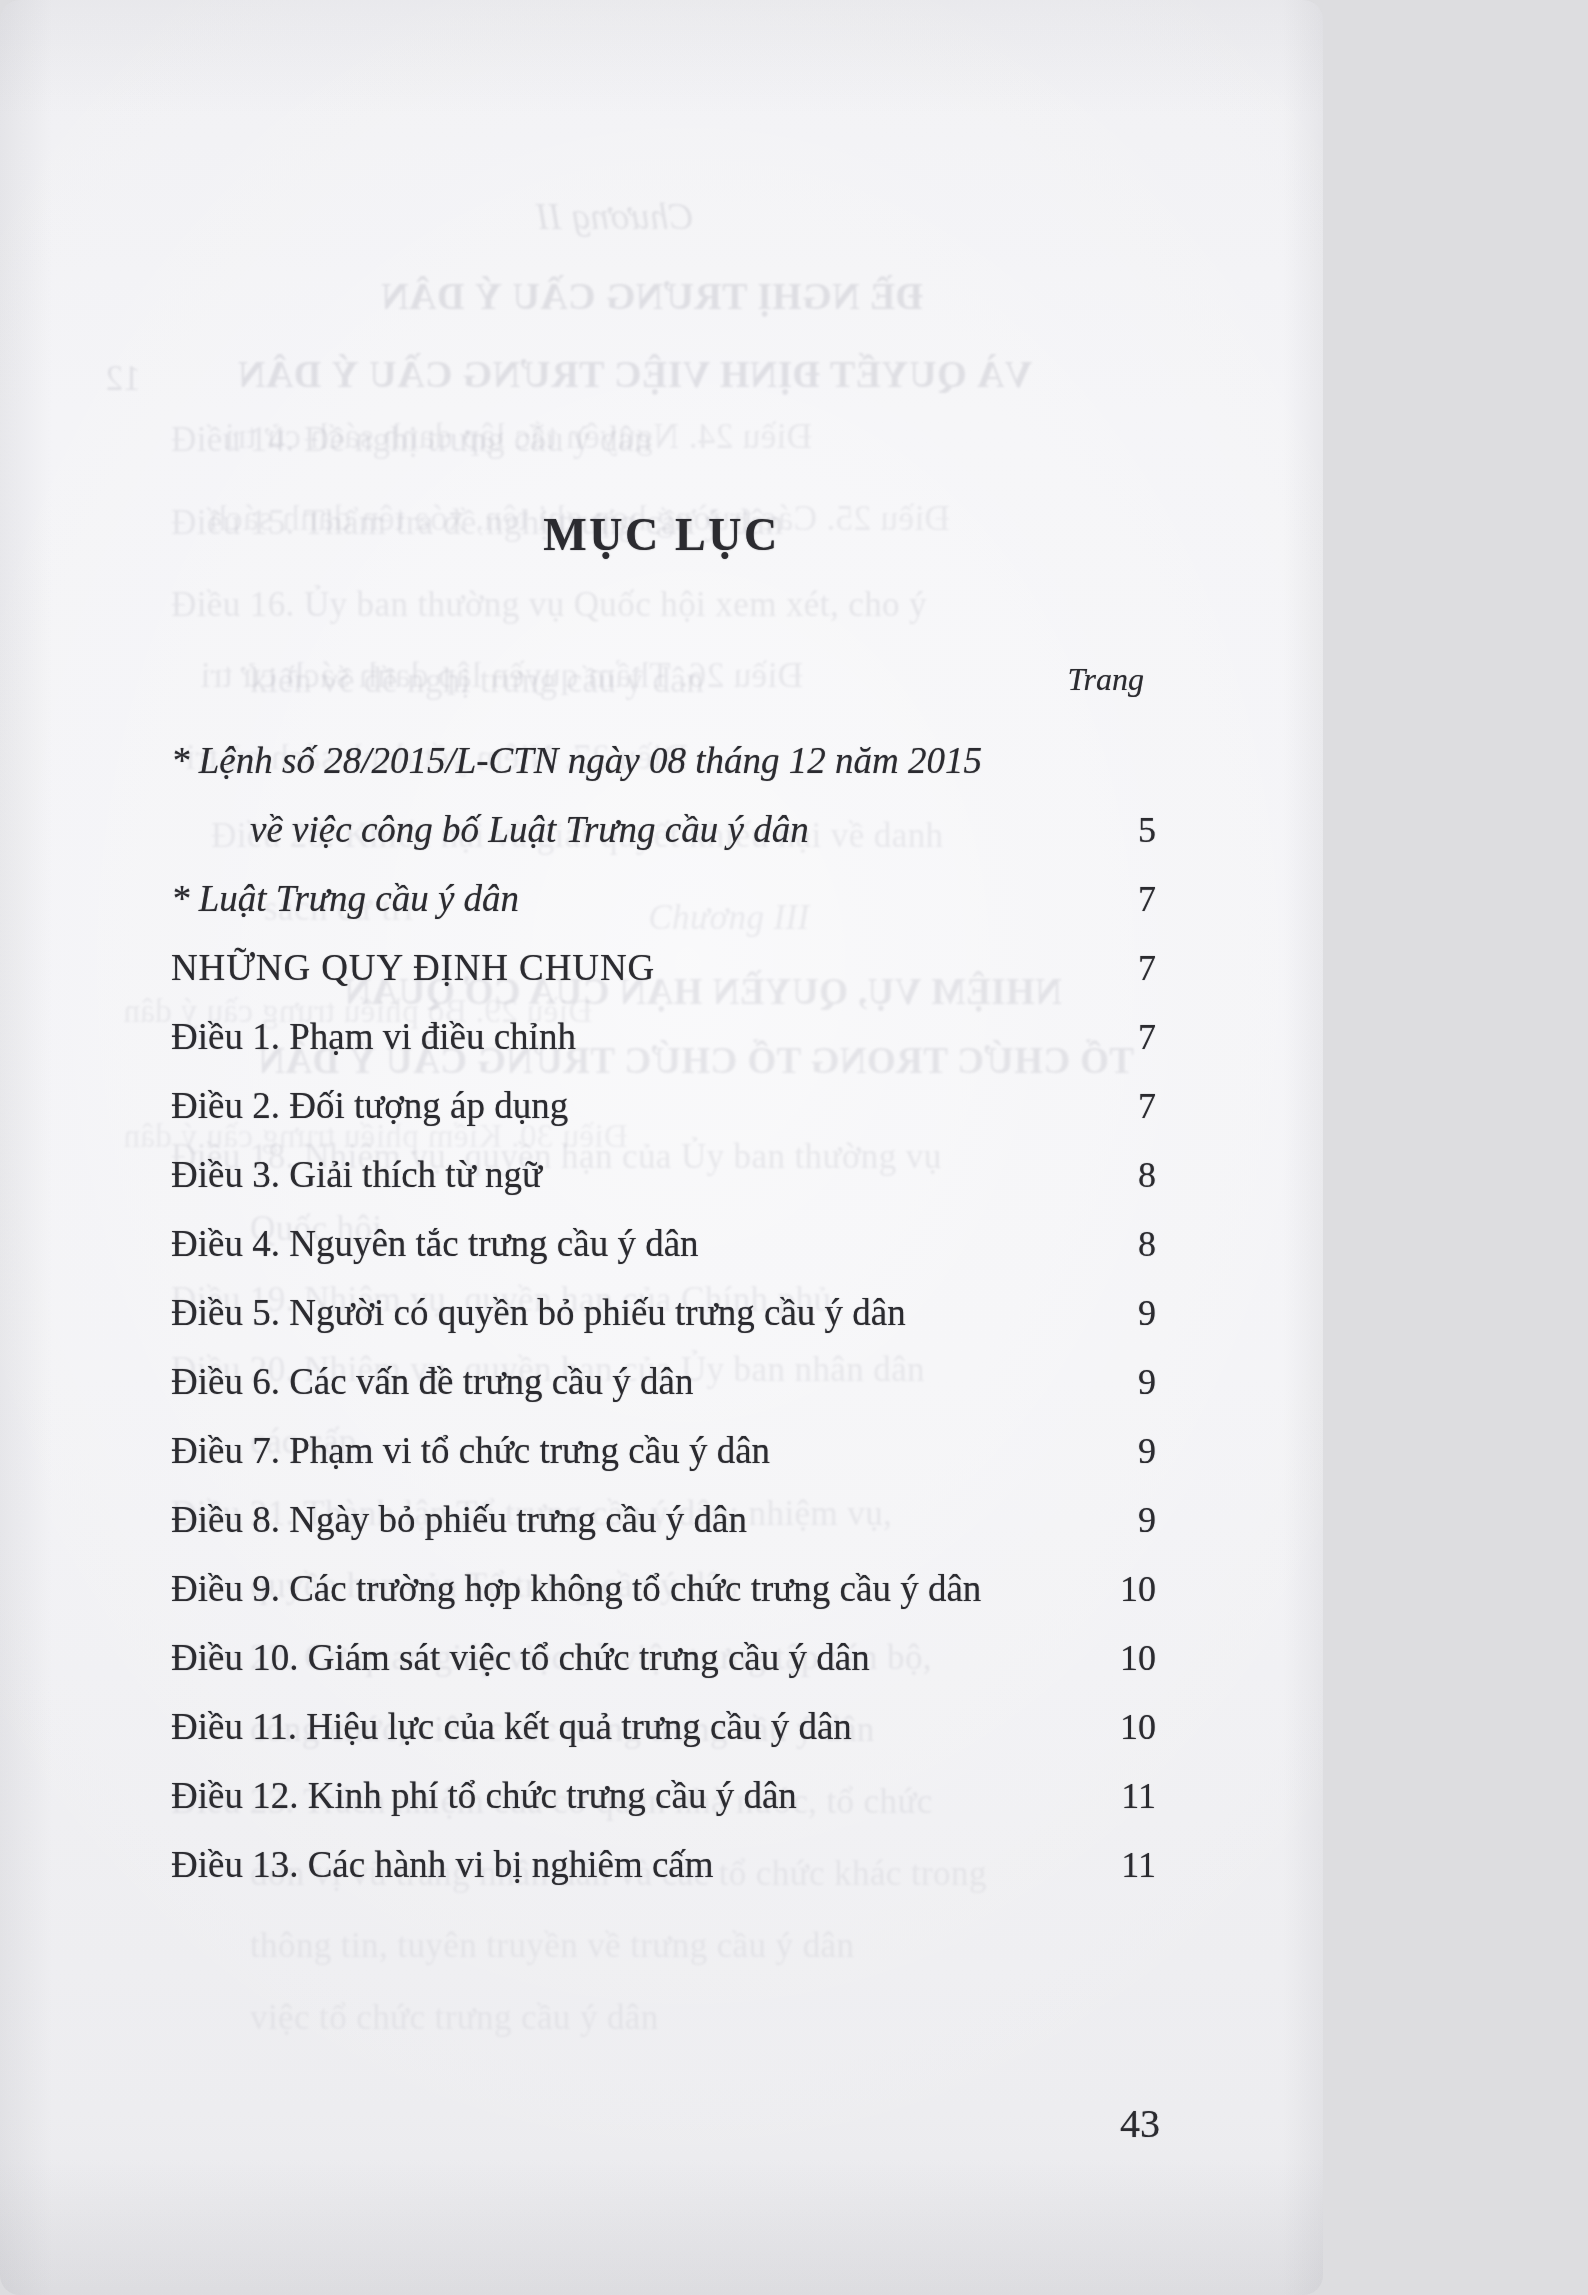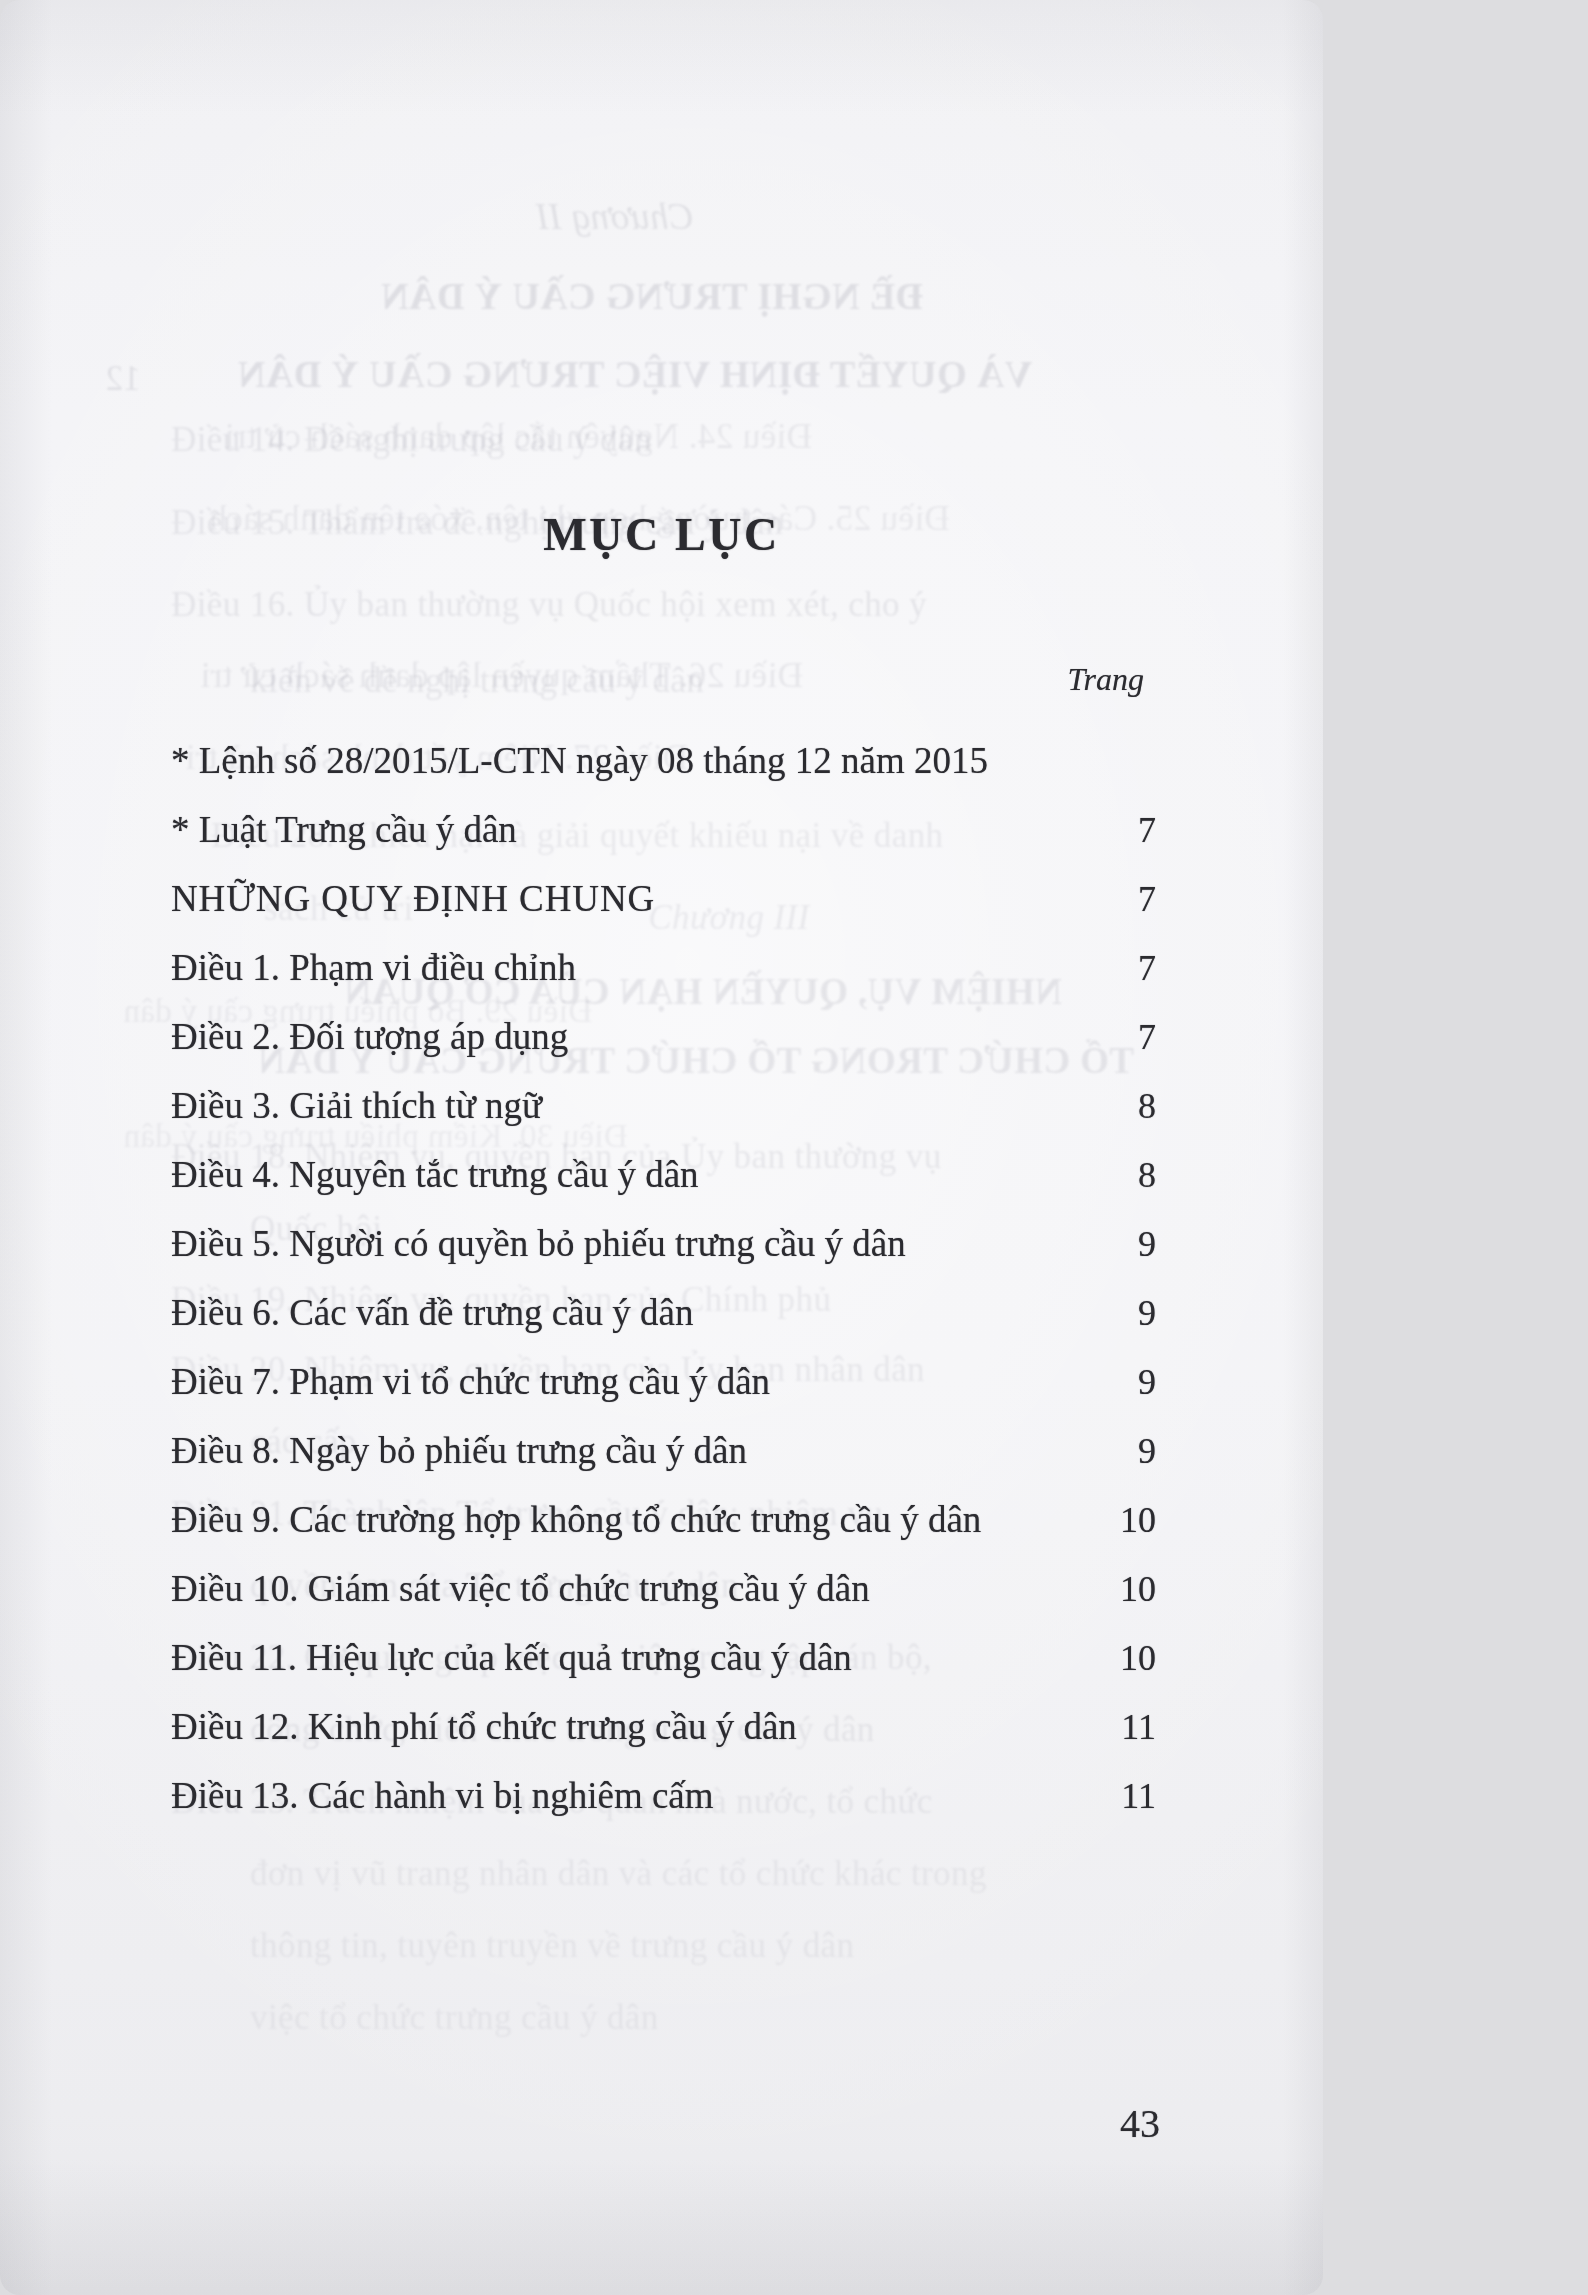--- a/index.html
+++ b/index.html
@@ -57,21 +57,21 @@
     position:absolute;top:726px;left:171px;right:167px;
   }
   .toc-row{
     display:flex;align-items:baseline;
     height:69px;line-height:69px;
     font-size:37px;
     text-shadow:0 0 1.1px rgba(20,20,25,0.5);
   }
   .toc-row .line-text{flex:1;white-space:nowrap;}
   .toc-row .page-num{width:81px;text-align:right;font-size:36px;}
-  .toc-row.s-italic .line-text{}
+  .toc-row.s-italic .line-text{font-style:italic;}
   .toc-row.s-chapter .line-text{font-style:italic;text-align:center;}
   .toc-row.s-section .line-text{text-align:left;letter-spacing:0.9px;}
   .toc-row .indent{padding-left:79px;}
   .folio{
     position:absolute;top:2100px;right:163px;
     font-size:40px;
     text-shadow:0 0 1.1px rgba(20,20,25,0.5);
   }
 </style>
 </head>
@@ -120,20 +120,24 @@
 
   <div class="content">
     <div class="doc-title">MỤC LỤC</div>
     <div class="col-header">Trang</div>
     <div class="toc">
         <div class="toc-row s-italic">
           <span class="line-text">* Lệnh số 28/2015/L-CTN ngày 08 tháng 12 năm 2015</span>
           <span class="page-num"></span>
         </div>
         <div class="toc-row s-italic">
+          <span class="line-text indent">về việc công bố Luật Trưng cầu ý dân</span>
+          <span class="page-num">5</span>
+        </div>
+        <div class="toc-row s-italic">
           <span class="line-text">* Luật Trưng cầu ý dân</span>
           <span class="page-num">7</span>
         </div>
         <div class="toc-row s-section">
           <span class="line-text">NHỮNG QUY ĐỊNH CHUNG</span>
           <span class="page-num">7</span>
         </div>
         <div class="toc-row s-normal">
           <span class="line-text">Điều 1. Phạm vi điều chỉnh</span>
           <span class="page-num">7</span>

